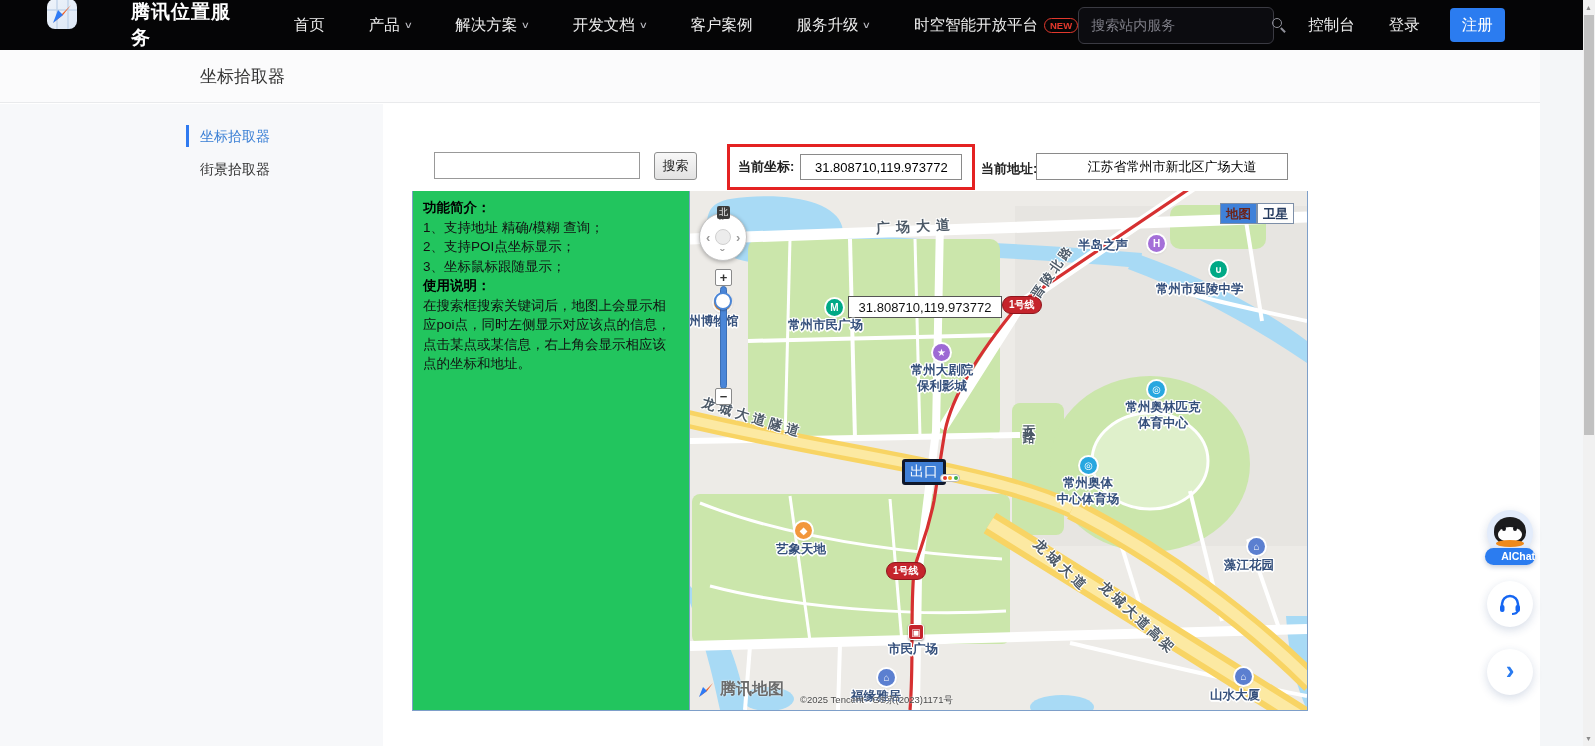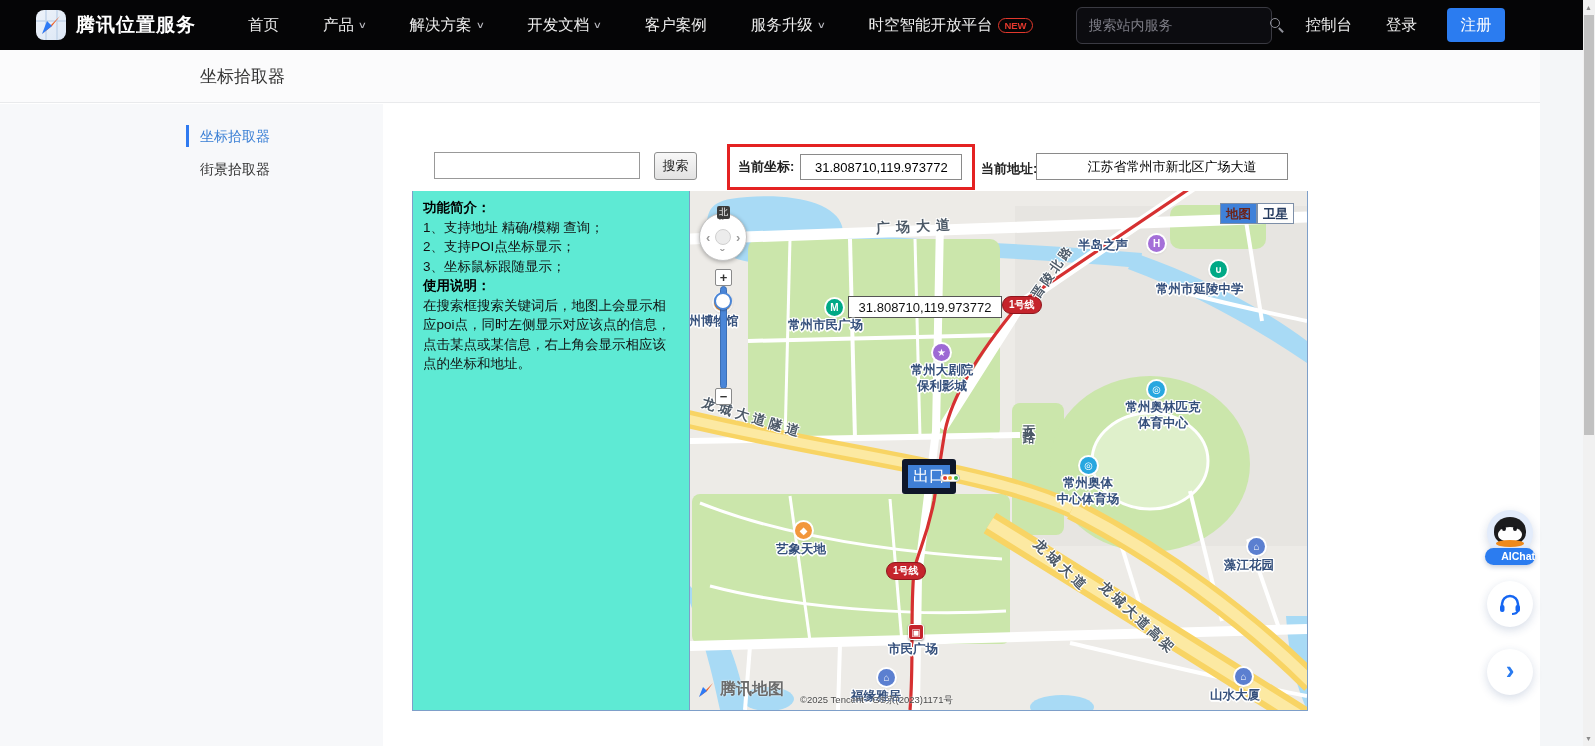--- a/index.html
+++ b/index.html
@@ -1,21 +1,21 @@
 <!DOCTYPE html>
 <html><head>
 <meta charset="utf-8">
 <style>
   * { margin:0; padding:0; box-sizing:border-box; }
   html,body { width:1595px; height:746px; font-family:"Liberation Sans","DejaVu Sans",sans-serif; }
   .page { position:relative; width:1595px; height:746px; background:#ffffff; overflow:hidden; }
 
   
   .navbar { position:absolute; left:0; top:0; width:1583px; height:50px; background:#050506; display:flex; align-items:center; }
-  .brand { display:flex; align-items:center; margin-left:36px; }
+  .brand { display:flex; align-items:flex-start; margin-left:47px;gap:44px; }
   .brand-icon { width:30px; height:30px; border-radius:8px; background:linear-gradient(135deg,#eef3fa 0%,#dce7f5 100%); position:relative; overflow:hidden; flex:0 0 auto; }
   .brand-icon svg { position:absolute; left:0; top:0; }
   .brand-name { color:#ffffff; font-size:19px; font-weight:bold; margin-left:10px; letter-spacing:1px; }
   .nav-menu { display:flex; align-items:center; margin-left:52px; gap:44px; }
   .nav-item { color:#ededed; font-size:15.5px; text-decoration:none; display:flex; align-items:center; white-space:nowrap; cursor:pointer; }
   .caret { color:#b9b9bf; font-size:9px; margin-left:5px; transform:scaleX(1.4); }
   .new-badge { border:1px solid #e2382c; color:#e2382c; font-size:9.5px; font-weight:bold; border-radius:8px; padding:1px 5px; margin-left:6px; line-height:11px; }
   .nav-search { margin-left:auto; width:196px; height:37px; border:1px solid #3a3a42; border-radius:6px; background:#0c0c10; display:flex; align-items:center; padding:0 10px 0 12px; }
   .nav-search input { flex:1; background:transparent; border:none; outline:none; color:#cfcfd6; font-size:14px; font-family:inherit; }
   .nav-search input::placeholder { color:#7c7c85; }
@@ -42,35 +42,35 @@
   .fld-label { font-size:13px; color:#222; font-weight:600; white-space:nowrap; }
   .addr-label { position:absolute; left:981px; top:160px; }
 
   
   .widget { position:absolute; left:412px; top:191px; width:896px; height:542px; }
   .widget-header { height:22px; background:#5d89c6; color:#fff; font-size:13px; display:flex; align-items:center; }
   .wh-city { font-weight:bold; margin-left:24px; }
   .wh-change { margin-left:6px; cursor:pointer; }
   .wh-zoom { margin-left:62px; }
   .widget-body { display:flex; height:520px; border-left:1px solid #7e9fc9; border-bottom:1px solid #7e9fc9; border-right:1px solid #7e9fc9; }
-  .info-panel { width:277px; background:#5eead4; border-right:1px solid #7e9fc9; padding:7px 10px 0 10px; font-size:13.5px; line-height:19.5px; color:#111; }
+  .info-panel { width:277px; background:#22c55e; border-right:1px solid #7e9fc9; padding:7px 10px 0 10px; font-size:13.5px; line-height:19.5px; color:#111; }
   .info-panel .b { font-weight:bold; color:#000; }
 
   
   .map { position:relative; width:617px; height:519px; background:#edebe7; overflow:hidden; }
   .map svg.base { position:absolute; left:0; top:0; }
   .mlabel { position:absolute; font-size:12.5px; font-weight:bold; color:#35507c; white-space:nowrap;
     text-shadow:-1px -1px 0 #fff,1px -1px 0 #fff,-1px 1px 0 #fff,1px 1px 0 #fff,0 1.5px 0 #fff,0 -1.5px 0 #fff,1.5px 0 0 #fff,-1.5px 0 0 #fff; }
   .mlabel.two { text-align:center; line-height:15.5px; }
   .rlabel { position:absolute; font-size:12.5px; font-weight:bold; color:#4d5a68; white-space:nowrap;
     text-shadow:-1px -1px 0 #fff,1px -1px 0 #fff,-1px 1px 0 #fff,1px 1px 0 #fff; }
   .picon { position:absolute; width:17px; height:17px; border-radius:50%; color:#fff; font-size:10px; line-height:17px; text-align:center; font-weight:bold;
     box-shadow:0 0 0 2px #fff,0 1px 3px rgba(0,0,0,.35); }
   .line-badge { position:absolute; background:#c5242c; border:1px solid #8e161d; color:#fff; font-size:10px; font-weight:bold; border-radius:9px; padding:1px 6px; white-space:nowrap; }
-  .exit-badge { position:absolute; background:#3f7fd6; border:6px solid #0f172a; color:#fff; font-size:16px; border-radius:3px; padding:1px 5px; }
+  .exit-badge { position:absolute; background:#3f7fd6; border:3px solid #0f172a; color:#fff; font-size:14px; border-radius:3px; padding:1px 5px; }
   .station-icon { position:absolute; width:16px; height:16px; background:#c5242c; border:1px solid #fff; border-radius:3px; color:#fff; font-size:10px; line-height:15px; text-align:center; box-shadow:0 1px 2px rgba(0,0,0,.4); }
   .map-tooltip { position:absolute; left:158px; top:105px; width:154px; height:22px; background:#fff; border:1px solid #555; font-size:13px; line-height:21px; text-align:center; color:#111; }
   .traffic { position:absolute; width:20px; height:8px; background:#fff; border-radius:4px; border:1px solid #bbb; display:flex; align-items:center; justify-content:center; gap:1.5px; }
   .traffic i { width:4px; height:4px; border-radius:50%; display:block; }
 
   
   .pan-circle { position:absolute; left:9px; top:22px; width:48px; height:48px; background:#fff; border:1px solid #c5c5c5; border-radius:50%; box-shadow:0 1px 4px rgba(0,0,0,.3); }
   .pan-knob { position:absolute; left:15px; top:15px; width:16px; height:16px; background:#ececec; border:1px solid #d0d0d0; border-radius:50%; }
   .pan-ar { position:absolute; color:#9a9a9a; font-size:13px; font-weight:bold; line-height:10px; cursor:pointer; }
   .north-tag { position:absolute; left:27px; top:15px; width:13px; height:13px; background:#3b3b3b; color:#fff; font-size:9px; line-height:13px; text-align:center; border-radius:2px; z-index:5; }

